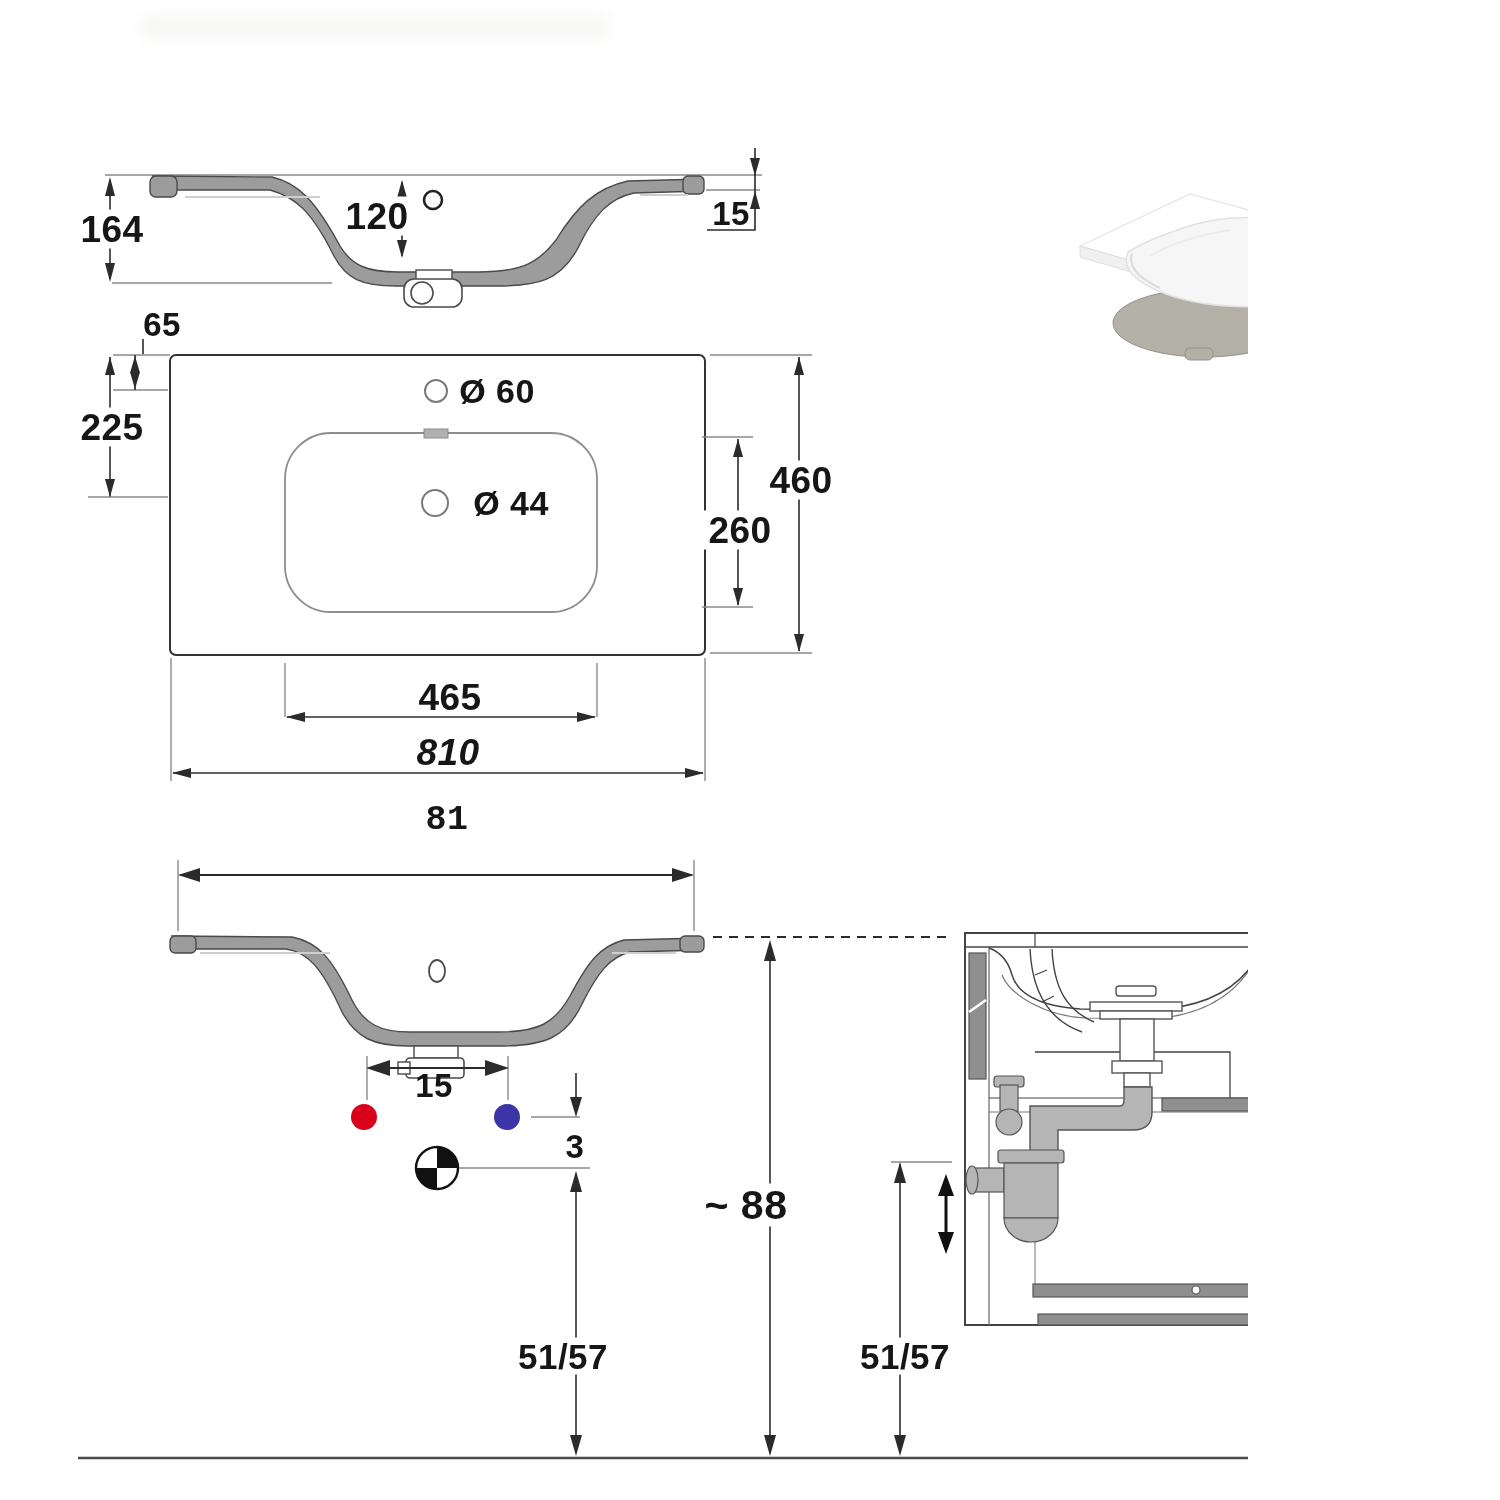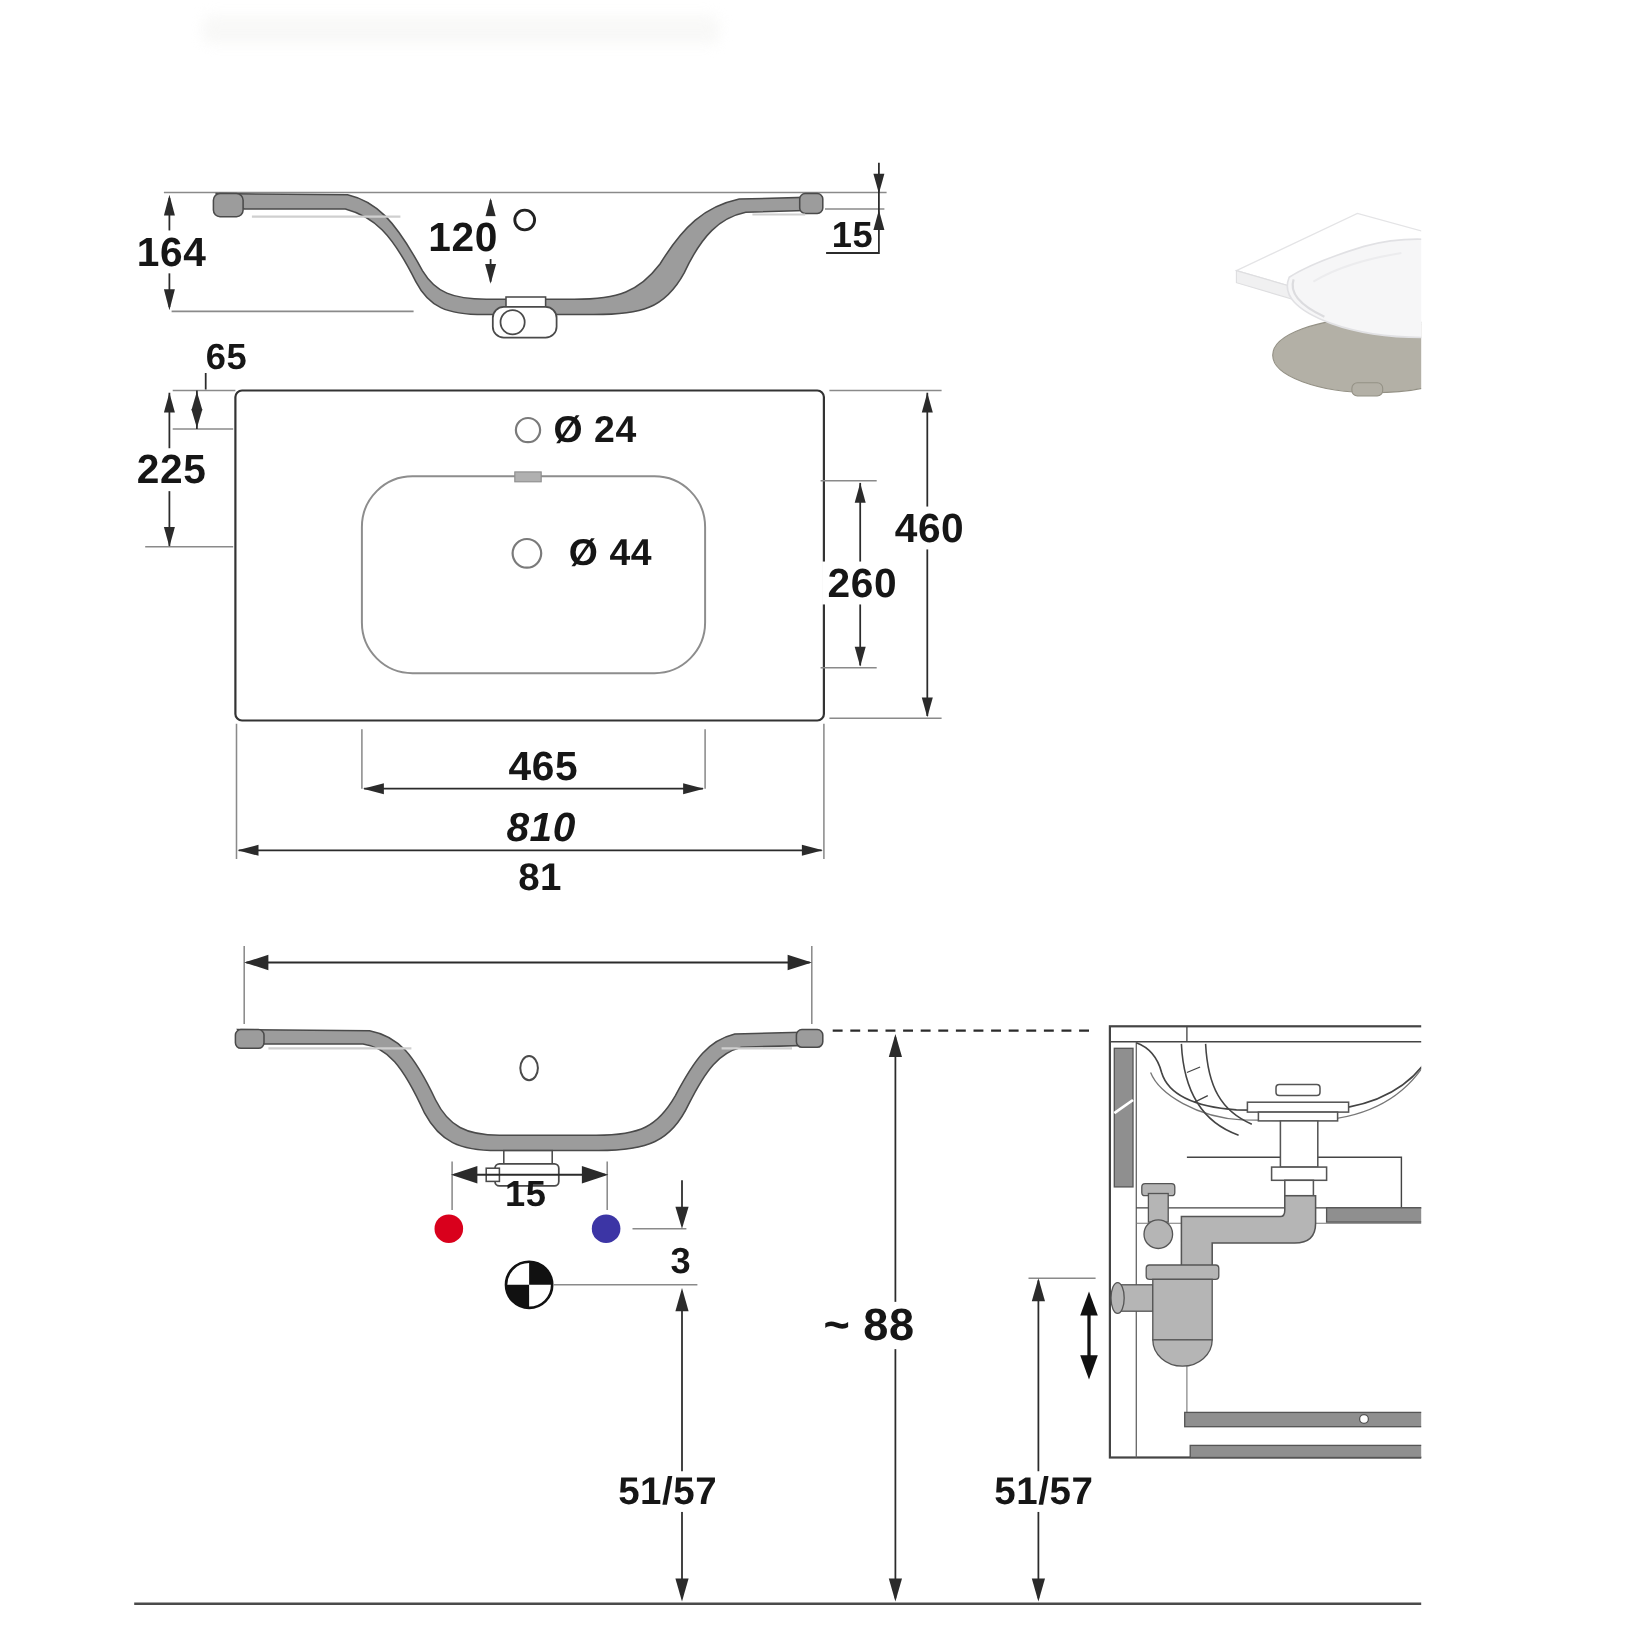--- a/index.html
+++ b/index.html
@@ -1,19 +1,18 @@
 <!DOCTYPE html>
 <html><head>
 <meta charset="utf-8">
 <style>
   html,body{margin:0;padding:0;background:#ffffff;}
   #stage{
     position:relative;width:1248px;height:1500px;background:#ffffff;overflow:hidden;
     font-family:"Liberation Sans",sans-serif;
-    margin-left:44px;
   }
   #linework{position:absolute;left:0;top:0;}
   .dim{
     position:absolute;transform:translate(-50%,-50%);
     color:#161616;font-weight:700;letter-spacing:0.5px;white-space:nowrap;
     line-height:1;
   }
   .dim.bg{background:#ffffff;padding:1px 5px;}
   .s33{font-size:33px;}
   .s34{font-size:34px;}
@@ -247,27 +246,27 @@
       <path d="M1282 252 L1312 256 L1310 264 L1280 260 Z" fill="#3a3a3a"></path>
     </g>
   </svg>
 
   <div class="dim s37 bg" style="left:112px;top:229px;">164</div>
   <div class="dim s37 bg" style="left:377px;top:216px;">120</div>
   <div class="dim s33" style="left:731px;top:213px;">15</div>
 
   <div class="dim s33" style="left:162px;top:324px;">65</div>
   <div class="dim s37 bg" style="left:112px;top:427px;">225</div>
-  <div class="dim s34" style="left:497px;top:391px;">Ø 24</div>
+  <div class="dim s34" style="left:497px;top:391px;">Ø 60</div>
   <div class="dim s34" style="left:511px;top:503px;">Ø 44</div>
   <div class="dim s37 bg" style="left:801px;top:480px;">460</div>
   <div class="dim s37 bg" style="left:740px;top:530px;">260</div>
   <div class="dim s37" style="left:450px;top:697px;text-align:right;">465</div>
   <div class="dim s37" style="left:448px;top:752px;font-style:italic;">810</div>
 
-  <div class="dim s35" style="left:447px;top:798px;">81</div>
+  <div class="dim s35" style="left:447px;top:820px;font-family:Liberation Mono, monospace;">81</div>
   <div class="dim s33" style="left:434px;top:1085px;">15</div>
   <div class="dim s33" style="left:575px;top:1146px;">3</div>
   <div class="dim s42 bg" style="left:746px;top:1205px;">~ 88</div>
   <div class="dim s35 bg" style="left:563px;top:1356px;">51/57</div>
   <div class="dim s35 bg" style="left:905px;top:1356px;">51/57</div>
 
 </div>
 
 </body></html>

